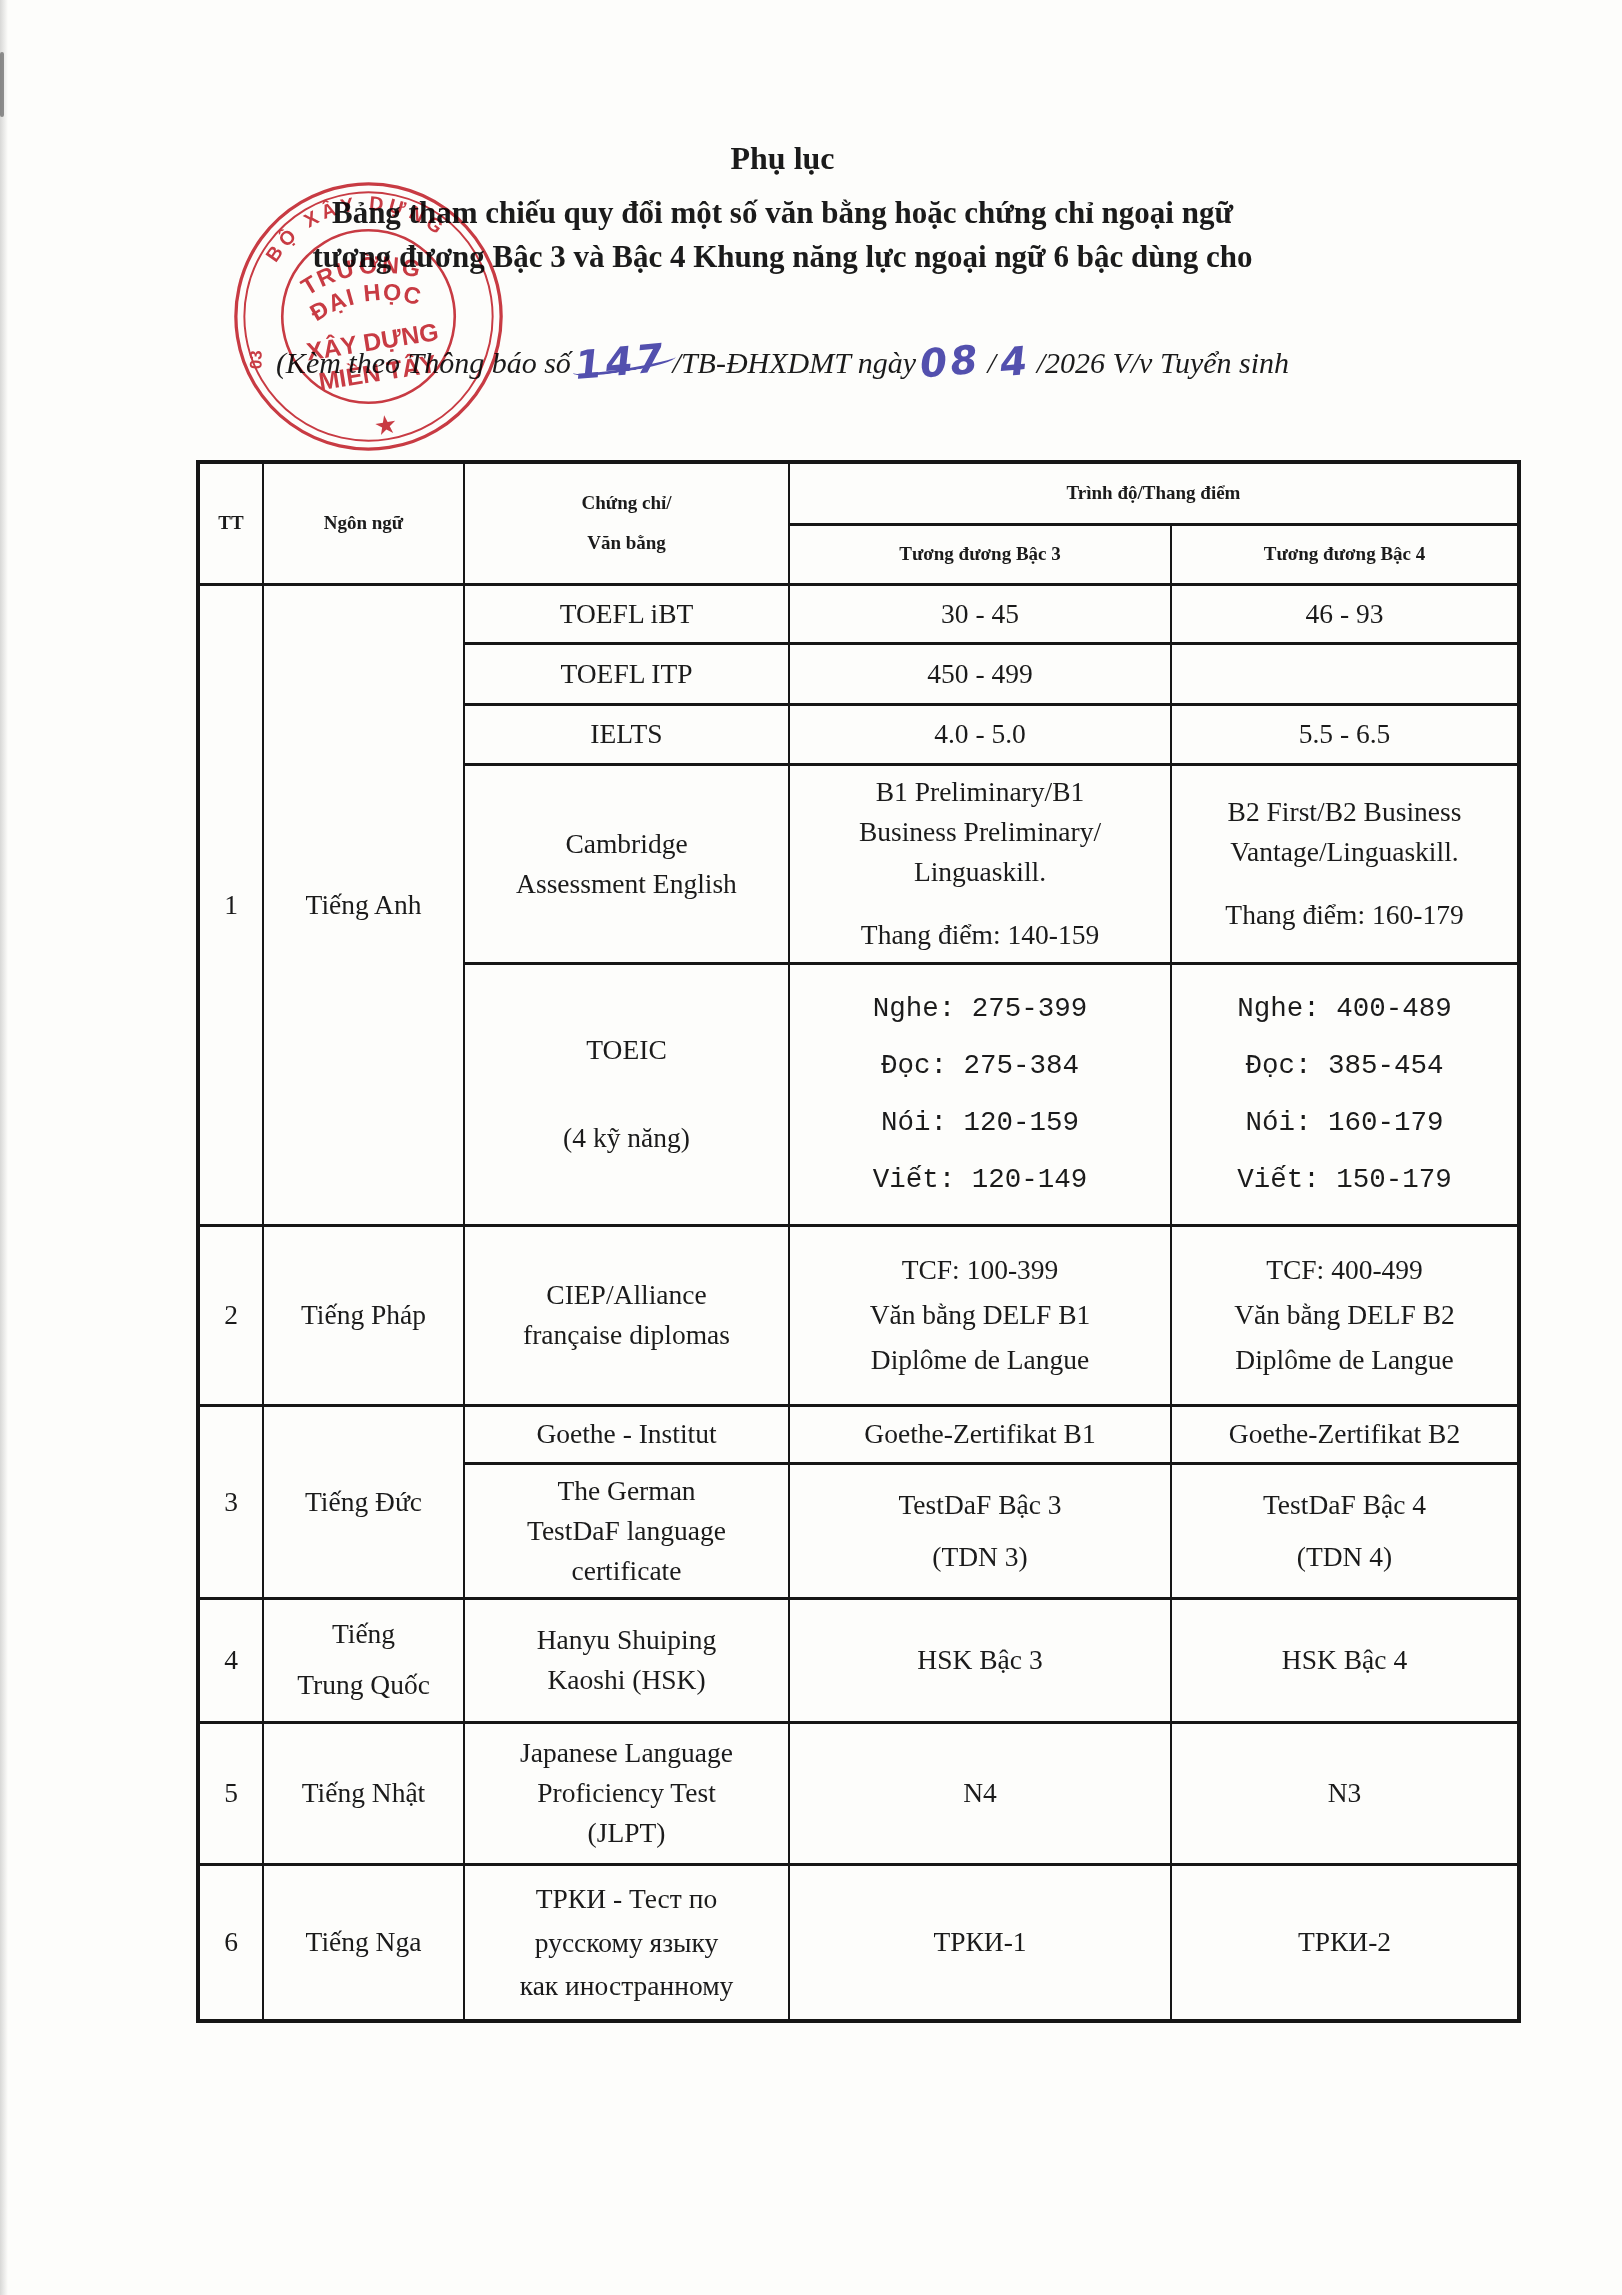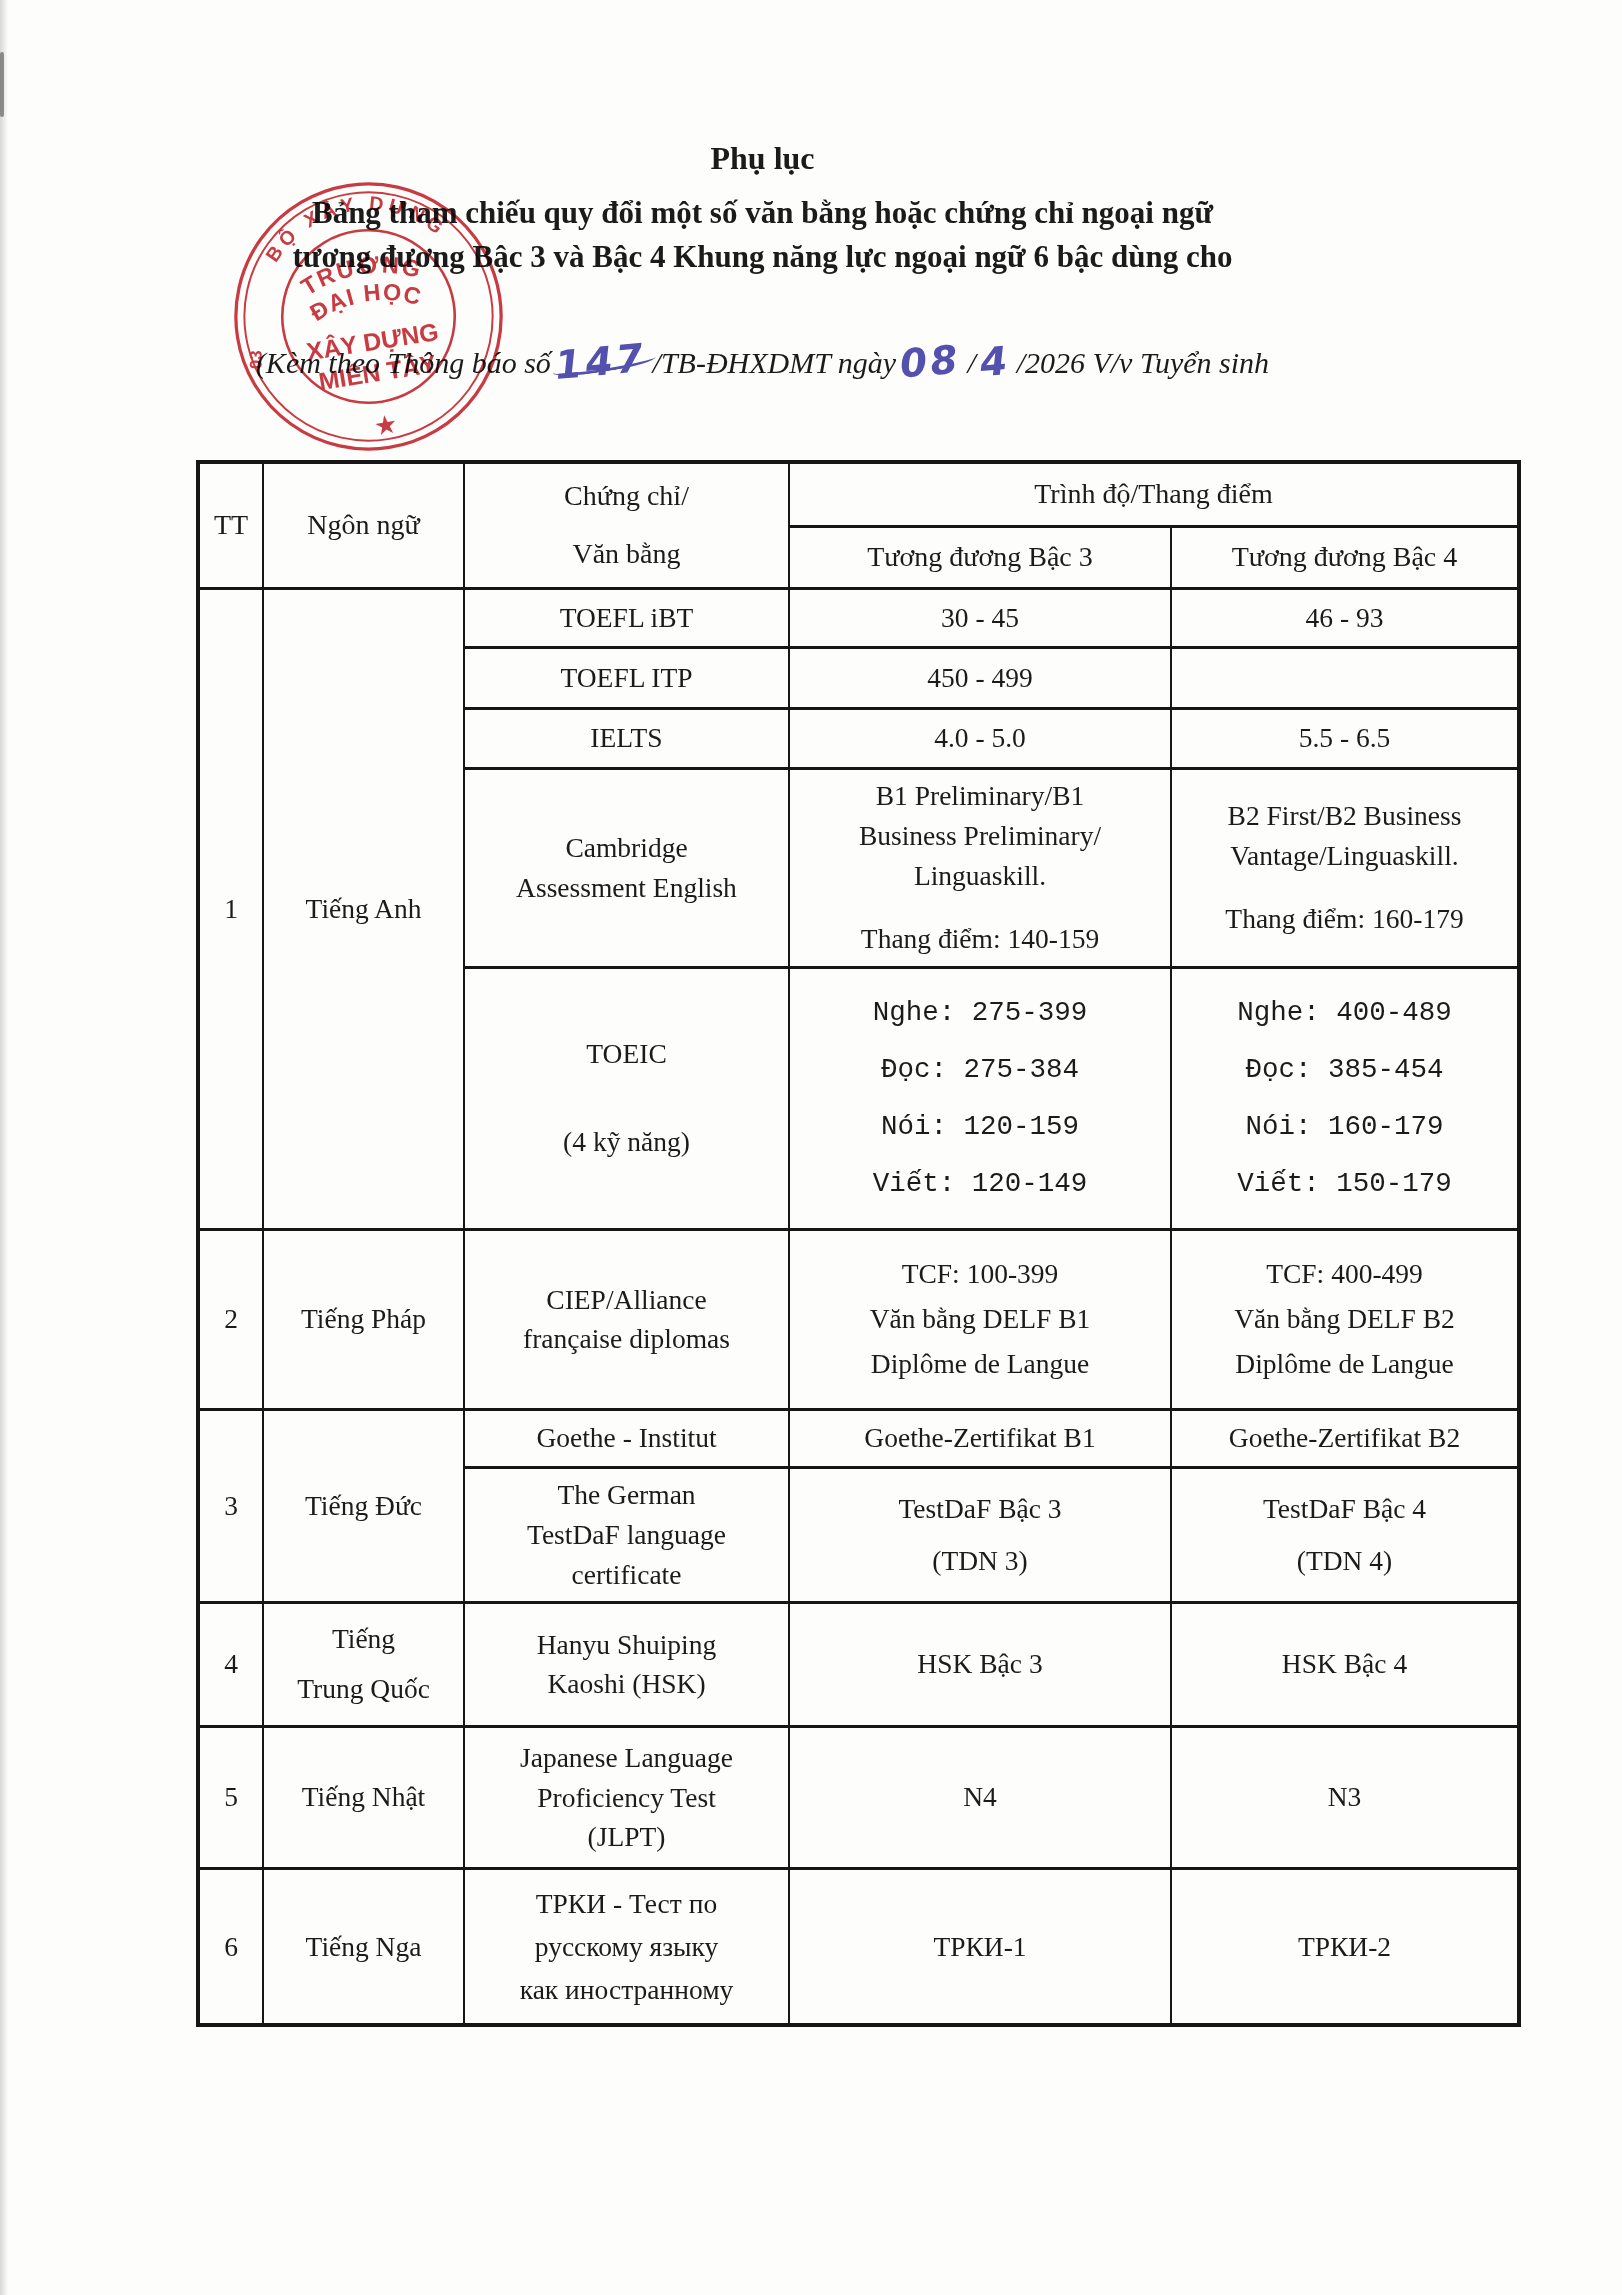--- a/index.html
+++ b/index.html
@@ -10,21 +10,21 @@
     overflow:hidden;
   }
   .abs{position:absolute;}
 
   
   .scan-edge{left:0;top:0;width:7.8px;height:2295px;
     background:linear-gradient(to right, rgba(130,130,130,.30), rgba(255,255,255,0));}
   .scan-mark{left:0;top:52px;width:3.9px;height:65px;background:rgba(90,90,90,.65);border-radius:2px;}
 
   
-  .head{left:14px;width:1497px;text-align:center;}
+  .head{left:34px;width:1497px;text-align:center;}
   .appendix{top:140px;font-size:32px;font-weight:bold;}
   .doc-title{top:191px;font-size:31px;font-weight:bold;line-height:44px;}
   .citation{top:337px;font-size:30px;font-style:italic;line-height:51px;}
   .citation .pr{white-space:pre;}
   .hw{
     font-family:"DejaVu Sans","Liberation Sans",sans-serif;
     font-style:italic;font-weight:bold;color:#5350ae;
     font-size:39px;letter-spacing:3.3px;display:inline-block;
     transform:rotate(-5deg);position:relative;top:2px;margin:0 6.5px 0 3.9px;line-height:0;
   }
@@ -44,21 +44,21 @@
   table.tbl{
     left:196px;top:460px;width:1321px;
     border-collapse:collapse;table-layout:fixed;
     font-size:27.5px;border:4.6px solid #161616;
   }
   .tbl th,.tbl td{
     border:2px solid #161616;border-top-width:3.9px;border-bottom-width:3.9px;
     text-align:center;vertical-align:middle;padding:2.6px 11.8px;
     overflow:hidden;
   }
-  .tbl th{font-weight:normal;font-size:28px;}
+  .tbl th{font-weight:bold;font-size:19px;}
   .rh1{height:62px;} .rh2{height:60px;}
   .r90{height:59px;} .r93{height:61px;} .r92{height:60px;}
   .r305{height:199px;} .r352{height:230px;} .r276{height:180px;}
   .r89{height:58px;} .r206{height:135px;} .r190{height:124px;}
   .r217{height:142px;} .r240{height:157px;}
 
   .lh21 div{line-height:2.1;}
   .tight{line-height:1.45;}
   .lh155{line-height:1.58;}
   .lh185{line-height:1.85;}

